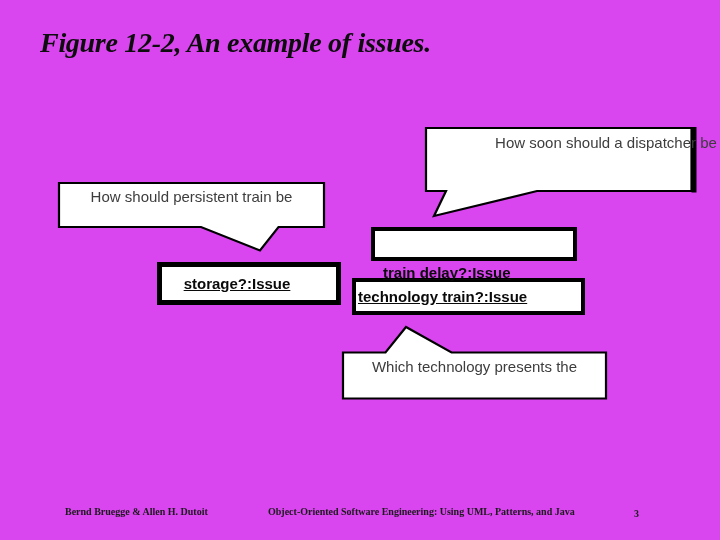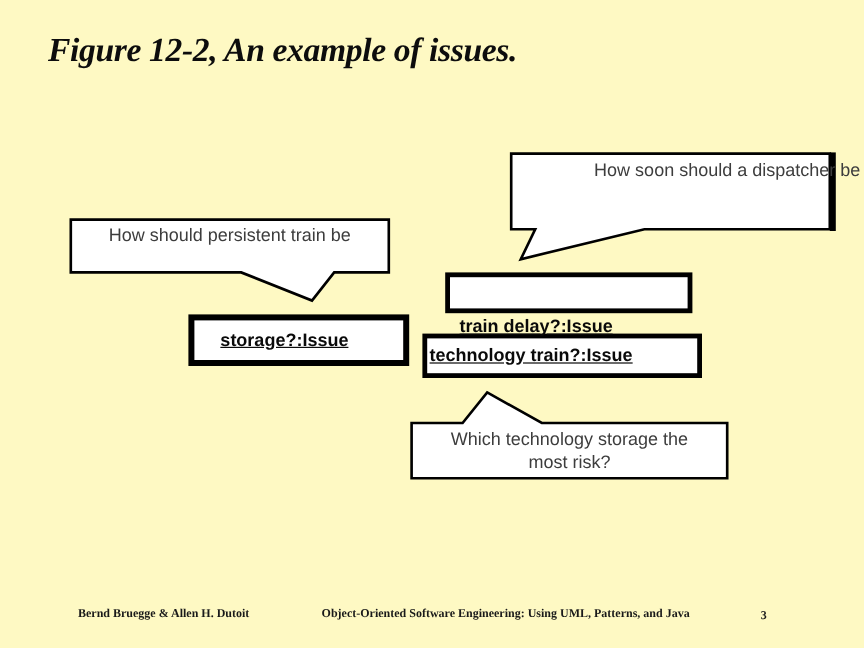--- a/index.html
+++ b/index.html
@@ -1,19 +1,19 @@
 <!DOCTYPE html>
 <html><head>
 <meta charset="utf-8">
 <style>
   html,body{margin:0;padding:0;background:#888;}
   .slide{
     position:relative;
     width:720px;height:540px;
-    background:#fef9c3;
+    background:#d946ef;
     overflow:hidden;
     font-family:"Liberation Sans",sans-serif;
   }
   .title{
     position:absolute;left:40px;top:27px;
     font-family:"Liberation Serif",serif;
     font-style:italic;font-weight:bold;
     font-size:28px;color:#0d0d0d;
     letter-spacing:-0.3px;
     white-space:nowrap;
@@ -66,22 +66,21 @@
 
   <div class="bubble-text" style="left:426px;top:133px;width:266px;padding-left:47px;">
     <div>How soon should a dispatcher be</div>
   </div>
 
   <div class="bubble-text" style="left:59px;top:187px;width:265px;">
     <div>How should persistent train be</div>
   </div>
 
   <div class="bubble-text" style="left:343px;top:357px;width:263px;">
-    <div>Which technology storage the</div>
-    <div>most risk?</div>
+    <div>Which technology presents the</div>
   </div>
 
   <div class="issue-label" style="left:375px;top:229px;width:198px;height:30px;padding-left:8px;margin-top:28px;">train delay?:Issue</div>
 
   <div class="issue-label centered" style="left:162px;top:267px;width:150px;height:33px;">storage?:Issue</div>
 
   <div class="issue-label" style="left:356px;top:282px;width:225px;height:29px;padding-left:2px;">technology train?:Issue</div>
 
   <div class="footer-text" style="left:65px;top:506px;">Bernd Bruegge &amp; Allen H. Dutoit</div>
   <div class="footer-text" style="left:268px;top:506px;text-align:center;">Object-Oriented Software Engineering: Using UML, Patterns, and Java</div>

